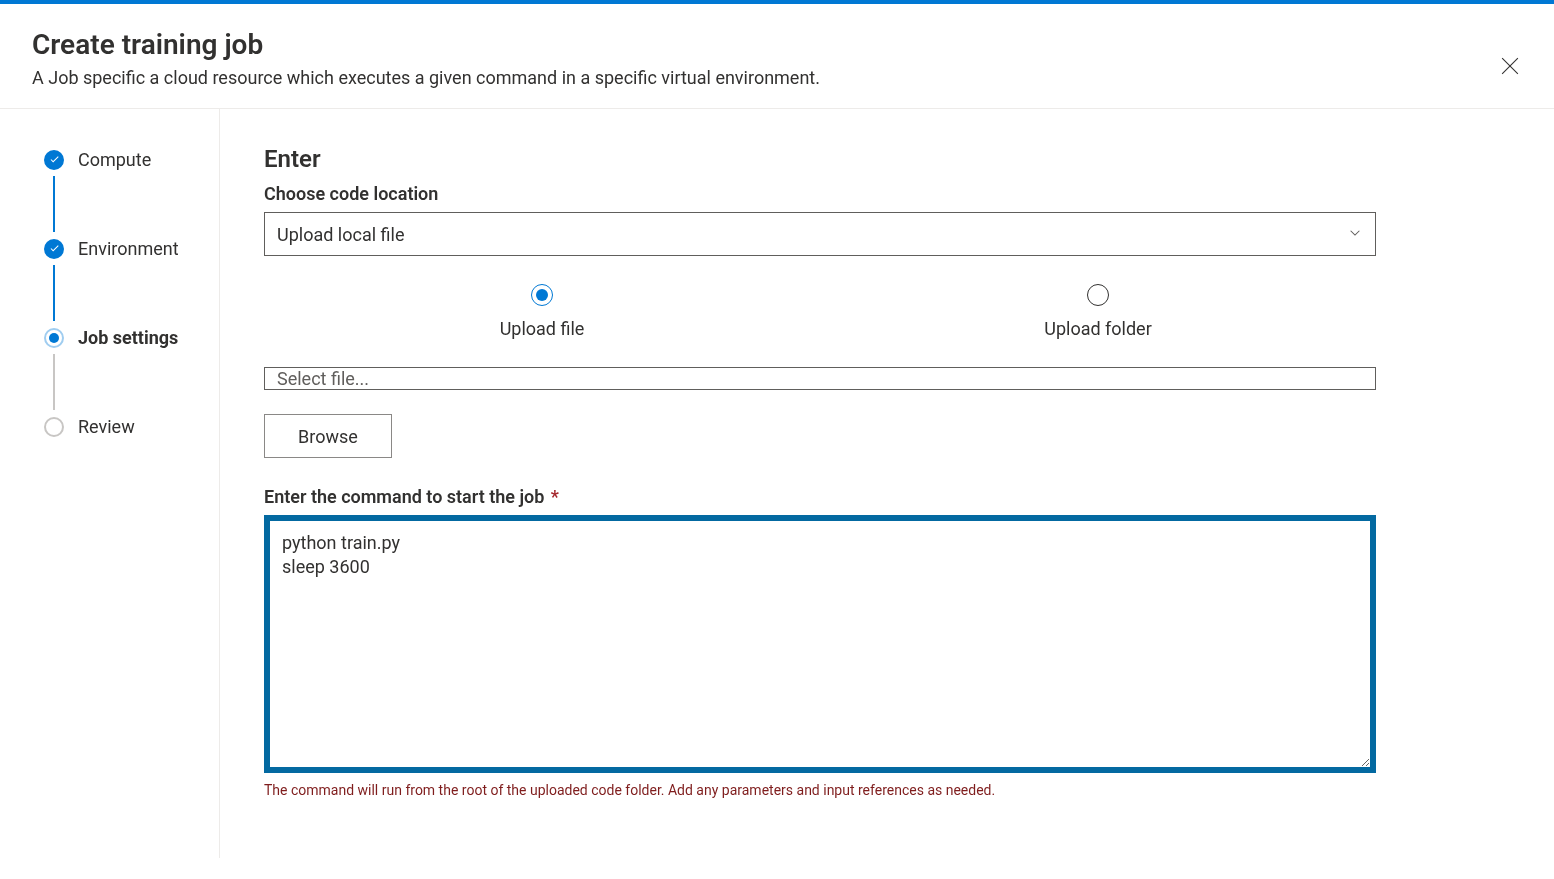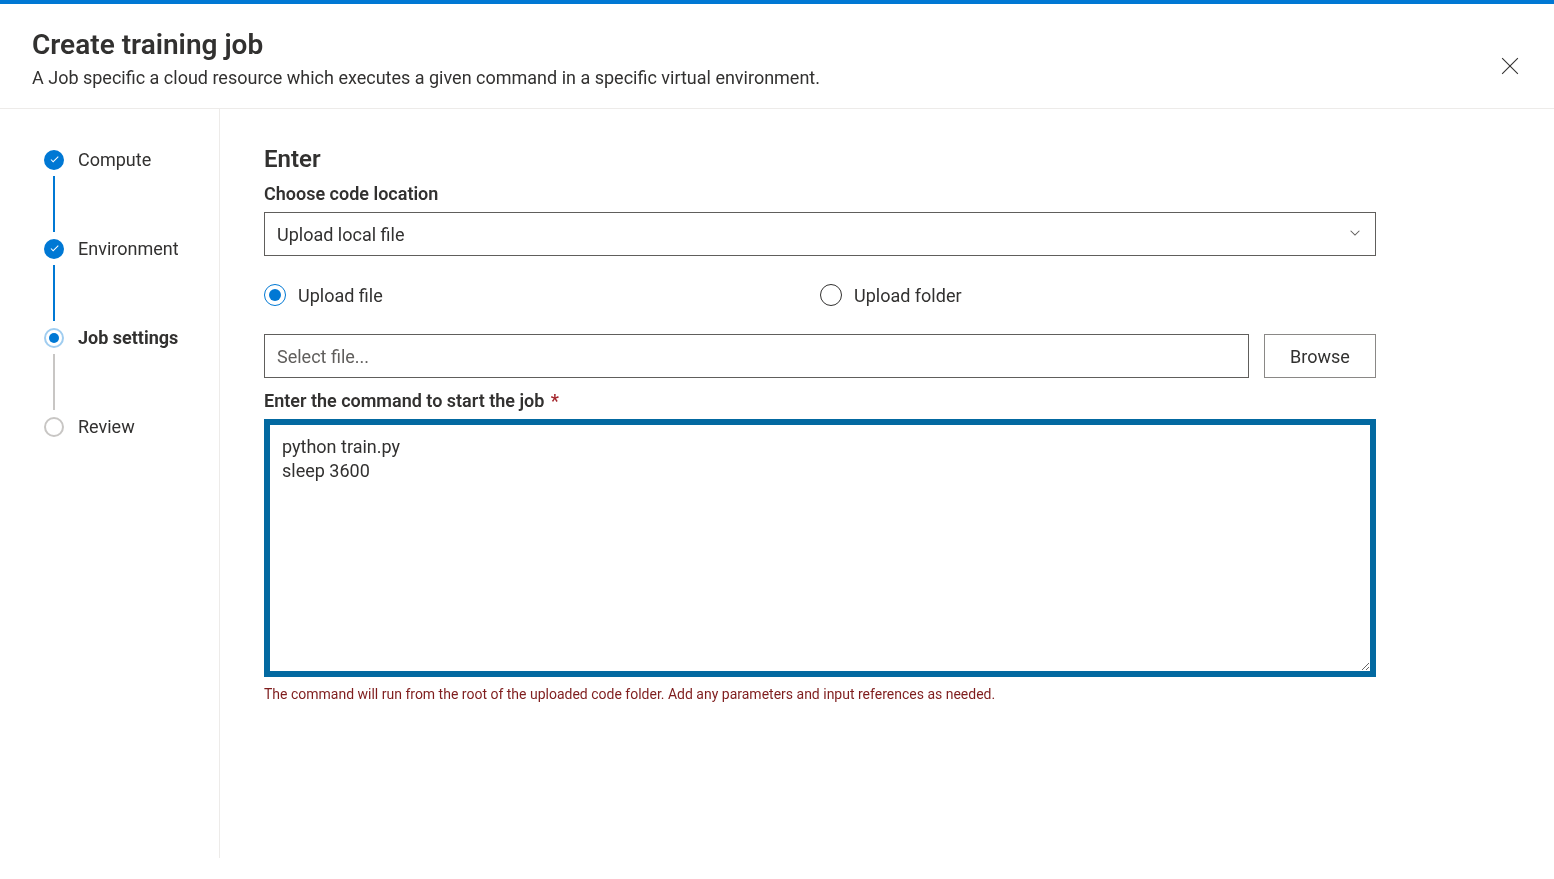--- a/index.html
+++ b/index.html
@@ -170,20 +170,21 @@
       display: flex;
       gap: 0;
       margin-bottom: 28px;
     }
     .radio-option {
       display: flex;
       align-items: center;
       gap: 12px;
       cursor: pointer;
       width: 50%;
+      flex-direction: column;
     }
     .radio-circle {
       width: 22px;
       height: 22px;
       border-radius: 50%;
       border: 1.5px solid #323130;
       display: flex;
       align-items: center;
       justify-content: center;
       flex-shrink: 0;
@@ -197,37 +198,38 @@
       height: 12px;
       border-radius: 50%;
       background: #0078d4;
     }
     .radio-label {
       font-size: 18px;
       color: #323130;
     }
     .file-row {
       display: flex;
-      gap: 15px;
-      margin-bottom: 12px;
+      gap: 24px;
+      margin-bottom: 28px;
+      flex-direction: column;
     }
     .text-input {
       flex: 1;
       height: 44px;
       border: 1px solid #605e5c;
       padding: 0 12px;
       font-size: 18px;
       font-family: inherit;
       color: #323130;
     }
     .text-input::placeholder {
       color: #605e5c;
     }
     .browse-btn {
-      width: 112px;
+      width: 128px;
       height: 44px;
       border: 1px solid #8a8886;
       background: #ffffff;
       font-size: 18px;
       font-family: inherit;
       color: #323130;
       cursor: pointer;
     }
     .command-textarea {
       width: 100%;

